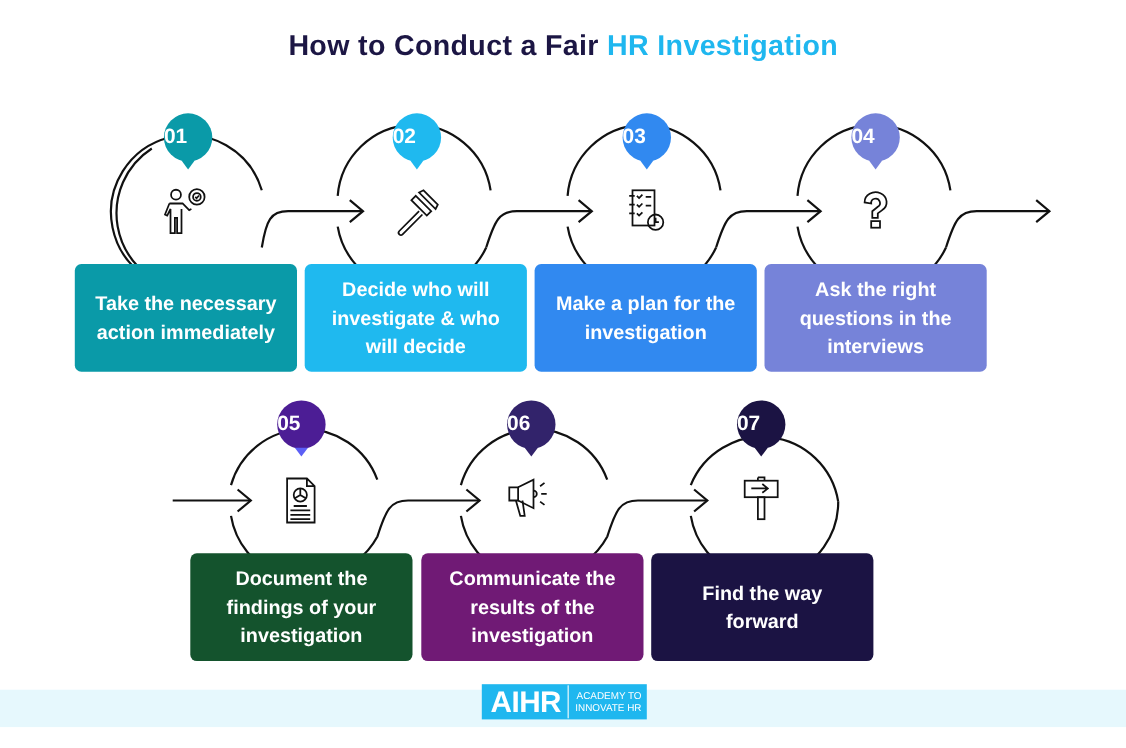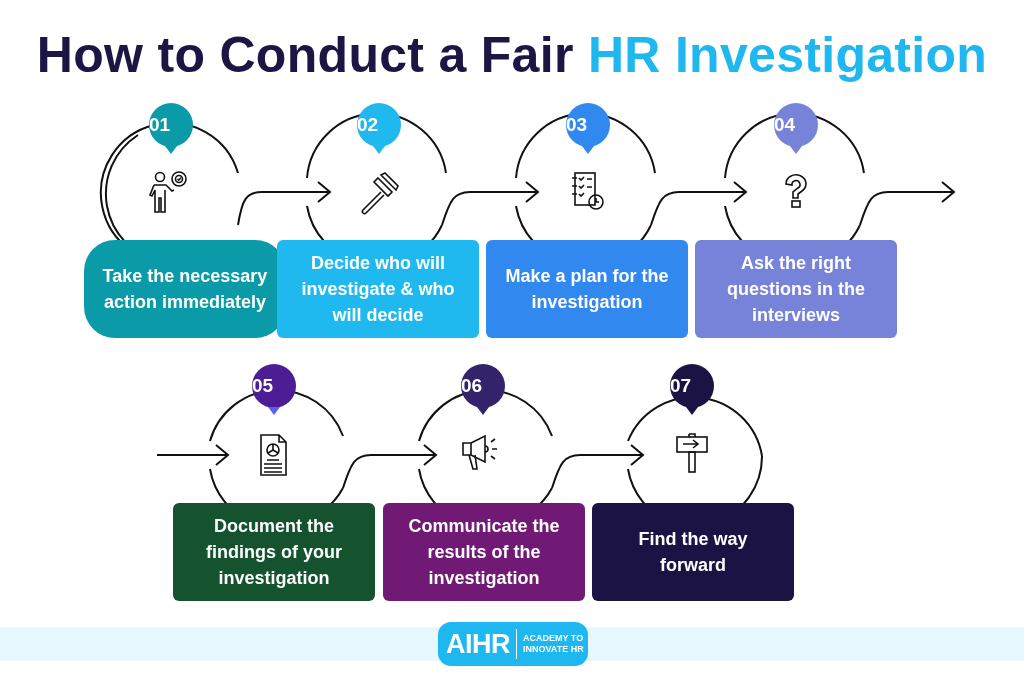--- a/index.html
+++ b/index.html
@@ -1,36 +1,36 @@
 <!DOCTYPE html>
 <html><head>
 <meta charset="utf-8">
 <style>
   html, body { margin:0; padding:0; }
   body { width:1024px; height:680px; background:#ffffff; position:relative; overflow:hidden;
          font-family:"Liberation Sans", "DejaVu Sans", sans-serif; }
   .title { position:absolute; top:26px; left:0; width:1024px; text-align:center;
-           font-size:50px; font-weight:bold; color:#1c1644; letter-spacing:0.3px; }
+           font-size:26px; font-weight:bold; color:#1c1644; letter-spacing:0.3px; }
   .title .accent { color:#1fb7ef; }
   svg.lines { position:absolute; left:0; top:0; width:1024px; height:680px; }
   .badge { position:absolute; width:44px; height:44px; border-radius:50%;
            color:#fff; font-weight:bold; font-size:19px; text-align:left; line-height:44px; }
   .badge::after { content:""; position:absolute; left:50%; bottom:-7px; margin-left:-6px;
            border-left:6px solid transparent; border-right:6px solid transparent;
            border-top:8px solid var(--c); }
   .box { position:absolute; width:202px; height:98px; border-radius:6px; color:#fff;
          font-weight:bold; font-size:18px; line-height:26px; text-align:center;
          display:flex; align-items:center; justify-content:center; padding:0 6px; box-sizing:border-box; }
   .icon { position:absolute; width:50px; height:50px; }
   .band { position:absolute; left:0; top:627px; width:1024px; height:34px; background:#e6f8fd; }
-  .logo { position:absolute; left:438px; top:622px; width:150px; height:44px; background:#1fb7ef;
-          border-radius:13px; display:flex; align-items:center; }
+  .logo { position:absolute; left:438px; top:622px; width:150px; height:32px; background:#1fb7ef;
+          border-radius:0; display:flex; align-items:center; }
   .logo .mark { color:#fff; font-weight:bold; font-size:27px; margin-left:8px; letter-spacing:-0.5px; }
   .logo .sep { width:1px; height:30px; background:#fff; margin:0 6px 0 6px; }
-  .logo .tag { color:#fff; font-weight:bold; font-size:9px; line-height:11px; }
+  .logo .tag { color:#fff; font-weight:normal; font-size:9px; line-height:11px;text-align:right; }
 </style>
 </head>
 <body>
 
 <div class="title"><span>How to Conduct a Fair </span><span class="accent">HR Investigation</span></div>
 
 <svg class="lines" viewBox="0 0 1024 680" fill="none" stroke="#111" stroke-width="2">
 
   <g>
     <path d="M 238 173 A 70 70 0 1 0 182 262"></path>
@@ -122,21 +122,21 @@
 </svg>
 
 <div class="badge" style="left:149px;top:103px;background:#0a9aa8;--c:#0a9aa8;">01</div>
 <div class="badge" style="left:357px;top:103px;background:#1fb9ef;--c:#1fb9ef;">02</div>
 <div class="badge" style="left:566px;top:103px;background:#3189f0;--c:#3189f0;">03</div>
 <div class="badge" style="left:774px;top:103px;background:#7683d9;--c:#7683d9;">04</div>
 <div class="badge" style="left:252px;top:364px;background:#4c1d95;--c:#5c5ff5;">05</div>
 <div class="badge" style="left:461px;top:364px;background:#32236b;--c:#32236b;">06</div>
 <div class="badge" style="left:670px;top:364px;background:#1b1343;--c:#1b1343;">07</div>
 
-<div class="box" style="left:84px;top:240px;background:#0a9aa8;padding:4px 12px;border-radius:31px;">Take the necessary action immediately</div>
+<div class="box" style="left:68px;top:240px;background:#0a9aa8;padding:4px 12px;">Take the necessary action immediately</div>
 <div class="box" style="left:277px;top:240px;background:#1fb9ef;padding:0 18px;">Decide who will investigate &amp; who will decide</div>
 <div class="box" style="left:486px;top:240px;background:#3189f0;padding:0 10px;">Make a plan for the investigation</div>
 <div class="box" style="left:695px;top:240px;background:#7683d9;padding:0 22px;">Ask the right questions in the interviews</div>
 <div class="box" style="left:173px;top:503px;background:#14532d;padding:13px 26px;">Document the findings of your investigation</div>
 <div class="box" style="left:383px;top:503px;background:#701a75;padding:0 16px;">Communicate the results of the investigation</div>
 <div class="box" style="left:592px;top:503px;background:#1b1343;padding:0 42px;text-align:center;">Find the way forward</div>
 
 <div class="band"></div>
 <div class="logo">
   <span class="mark">AIHR</span>

